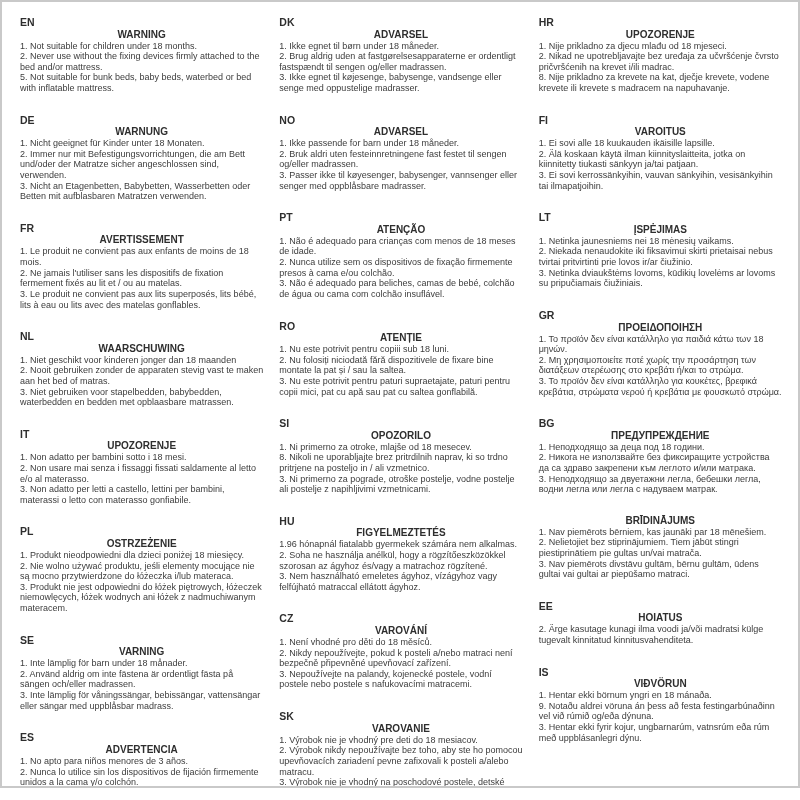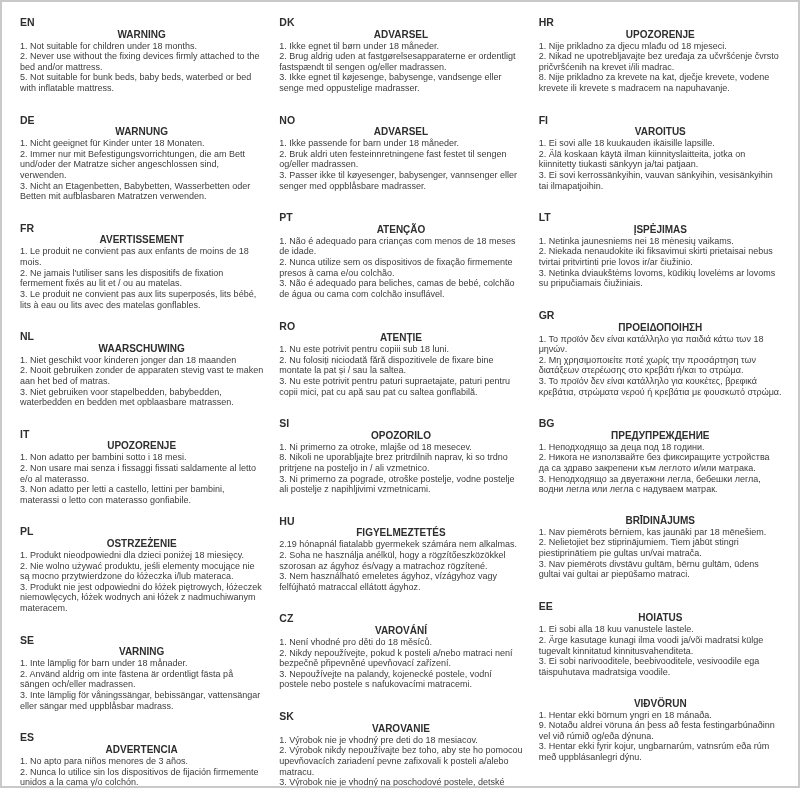--- a/index.html
+++ b/index.html
@@ -134,21 +134,21 @@
       <div class="section">
         <div class="lang-code">SI</div>
         <div class="section-title">OPOZORILO</div>
         <div class="warning-line">1. Ni primerno za otroke, mlajše od 18 mesecev.</div>
         <div class="warning-line">8. Nikoli ne uporabljajte brez pritrdilnih naprav, ki so trdno pritrjene na posteljo in / ali vzmetnico.</div>
         <div class="warning-line">3. Ni primerno za pograde, otroške postelje, vodne postelje ali postelje z napihljivimi vzmetnicami.</div>
       </div>
       <div class="section">
         <div class="lang-code">HU</div>
         <div class="section-title">FIGYELMEZTETÉS</div>
-        <div class="warning-line">2.19 hónapnál fiatalabb gyermekek számára nem alkalmas.</div>
+        <div class="warning-line">1.96 hónapnál fiatalabb gyermekek számára nem alkalmas.</div>
         <div class="warning-line">2. Soha ne használja anélkül, hogy a rögzítőeszközökkel szorosan az ágyhoz és/vagy a matrachoz rögzítené.</div>
         <div class="warning-line">3. Nem használható emeletes ágyhoz, vízágyhoz vagy felfújható matraccal ellátott ágyhoz.</div>
       </div>
       <div class="section">
         <div class="lang-code">CZ</div>
         <div class="section-title">VAROVÁNÍ</div>
         <div class="warning-line">1. Není vhodné pro děti do 18 měsíců.</div>
         <div class="warning-line">2. Nikdy nepoužívejte, pokud k posteli a/nebo matraci není bezpečně připevněné upevňovací zařízení.</div>
         <div class="warning-line">3. Nepoužívejte na palandy, kojenecké postele, vodní postele nebo postele s nafukovacími matracemi.</div>
       </div>
@@ -198,24 +198,23 @@
       </div>
       <div class="section">
         <div class="section-title">BRĪDINĀJUMS</div>
         <div class="warning-line">1. Nav piemērots bērniem, kas jaunāki par 18 mēnešiem.</div>
         <div class="warning-line">2. Nelietojiet bez stiprinājumiem. Tiem jābūt stingri piestiprinātiem pie gultas un/vai matrača.</div>
         <div class="warning-line">3. Nav piemērots divstāvu gultām, bērnu gultām, ūdens gultai vai gultai ar piepūšamo matraci.</div>
       </div>
       <div class="section">
         <div class="lang-code">EE</div>
         <div class="section-title">HOIATUS</div>
-        <div class="warning-line">1. Ei sobi alla 18 kuu vanustele lastele.</div>
         <div class="warning-line">2. Ärge kasutage kunagi ilma voodi ja/või madratsi külge tugevalt kinnitatud kinnitusvahenditeta.</div>
-        <div class="warning-line">3. Ei sobi narivooditele, beebivooditele, vesivoodile ega täispuhutava madratsiga voodile.</div>
-      </div>
-      <div class="section">
+      </div>
+      <div class="section">
+        <div class="lang-code">IS</div>
         <div class="section-title">VIÐVÖRUN</div>
         <div class="warning-line">1. Hentar ekki börnum yngri en 18 mánaða.</div>
         <div class="warning-line">9. Notaðu aldrei vöruna án þess að festa festingarbúnaðinn vel við rúmið og/eða dýnuna.</div>
         <div class="warning-line">3. Hentar ekki fyrir kojur, ungbarnarúm, vatnsrúm eða rúm með uppblásanlegri dýnu.</div>
       </div>
     </div>
 </div>
 
 </body></html>

